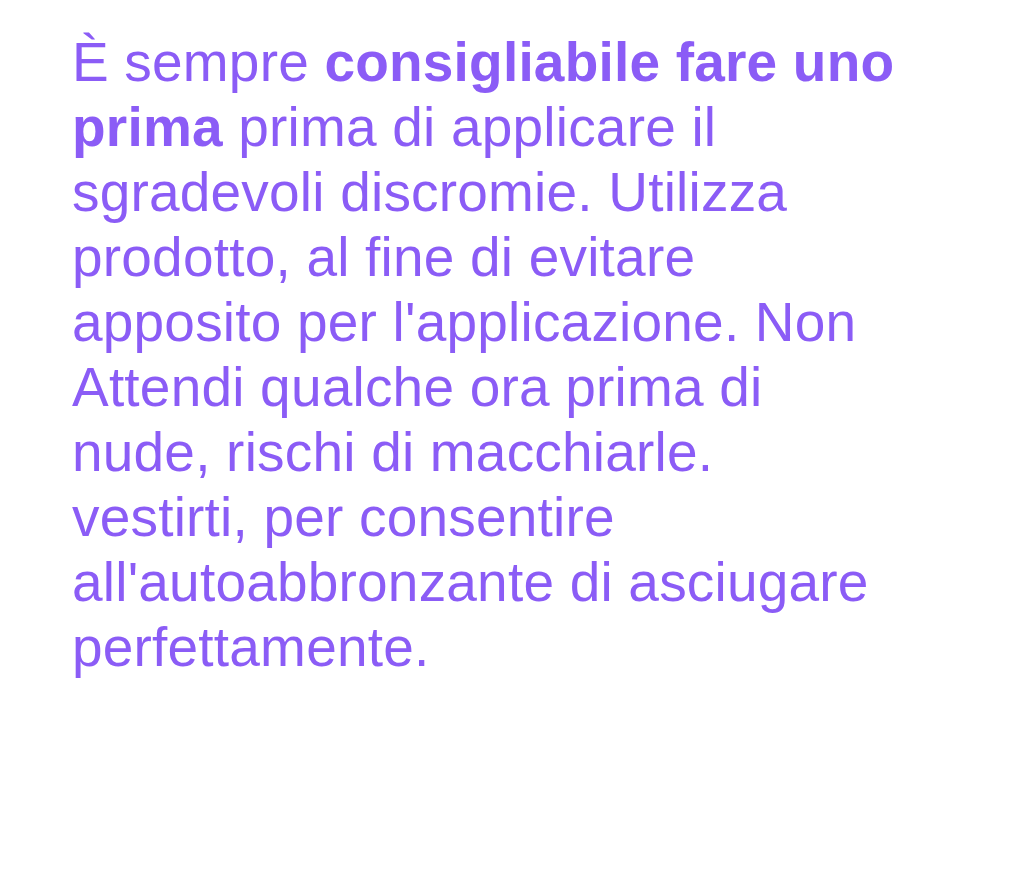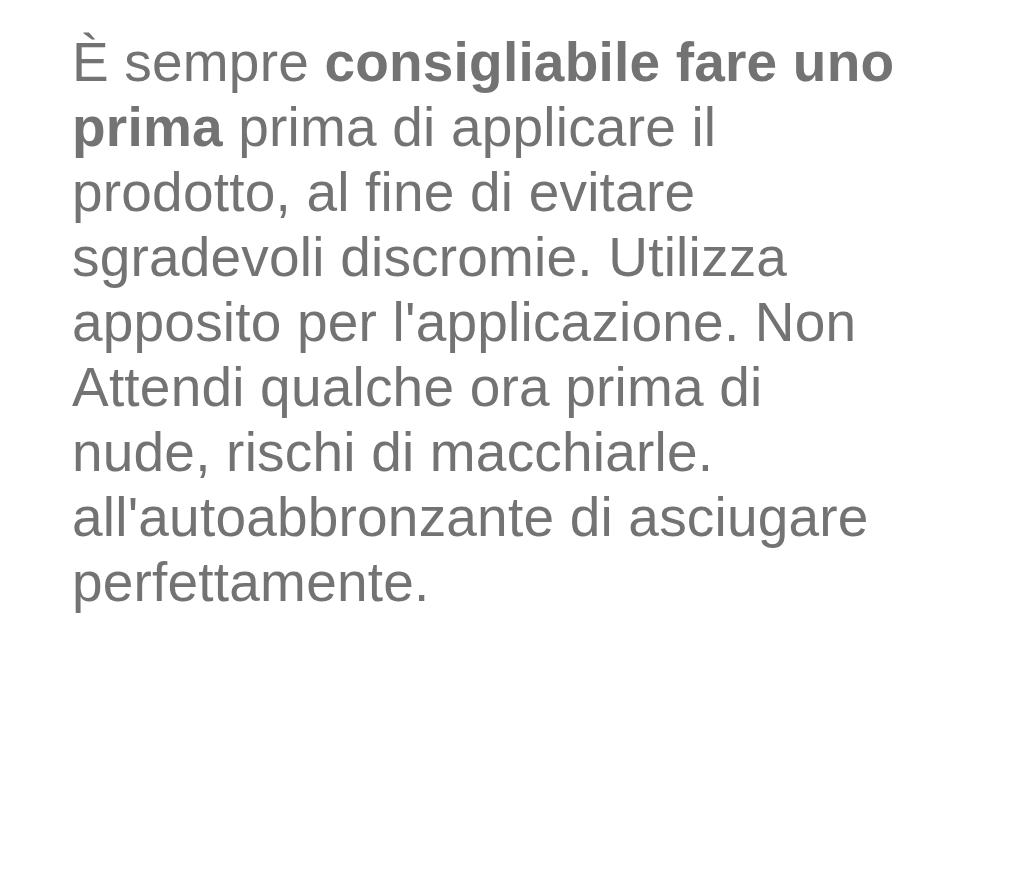--- a/index.html
+++ b/index.html
@@ -13,41 +13,42 @@
     background: #ffffff;
     box-sizing: border-box;
     padding: 30px 40px 0 72px;
     overflow: hidden;
   }
   .paragraph {
     font-family: "Liberation Sans", sans-serif;
     font-size: 55px;
     line-height: 65px;
     font-weight: 400;
-    color: #737373;
+    color: #8b5cf6;
     letter-spacing: 0.2px;
   }
   .line {
     white-space: nowrap;
   }
   .seg {
     font-weight: 400;
   }
   .seg.bold {
     font-weight: 700;
   }
 </style>
 </head>
 <body>
 
 <div class="page">
   <div class="paragraph">
     <div class="line"><span class="seg">È sempre </span><span class="seg bold">consigliabile fare uno</span></div>
     <div class="line"><span class="seg bold">prima</span><span class="seg"> prima di applicare il</span></div>
+    <div class="line"><span class="seg">sgradevoli discromie. Utilizza</span></div>
     <div class="line"><span class="seg">prodotto, al fine di evitare</span></div>
-    <div class="line"><span class="seg">sgradevoli discromie. Utilizza</span></div>
     <div class="line"><span class="seg">apposito per l'applicazione. Non</span></div>
     <div class="line"><span class="seg">Attendi qualche ora prima di</span></div>
     <div class="line"><span class="seg">nude, rischi di macchiarle.</span></div>
+    <div class="line"><span class="seg">vestirti, per consentire</span></div>
     <div class="line"><span class="seg">all'autoabbronzante di asciugare</span></div>
     <div class="line"><span class="seg">perfettamente.</span></div>
   </div>
 </div>
 
 </body></html>

